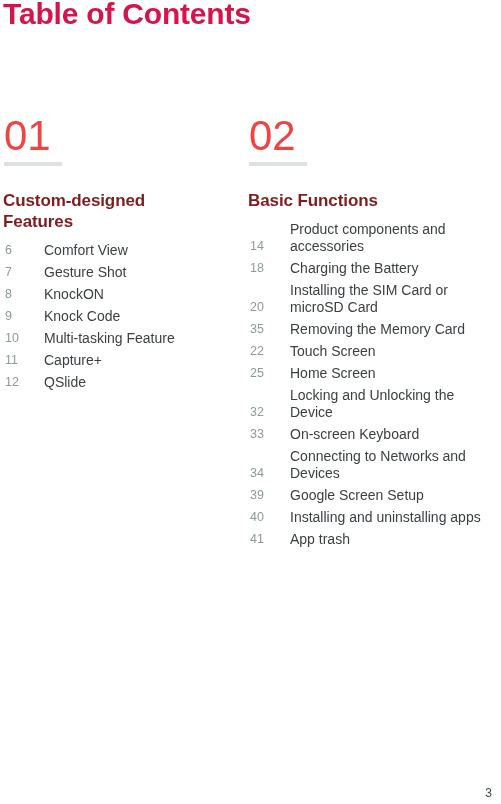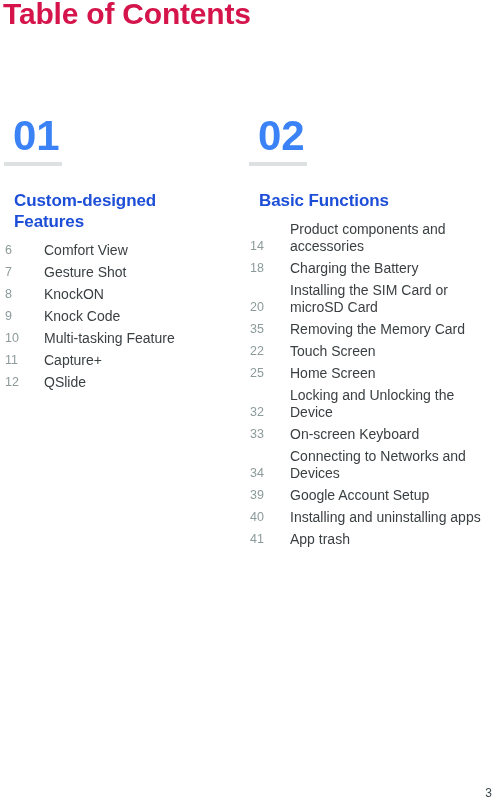--- a/index.html
+++ b/index.html
@@ -45,42 +45,42 @@
   .column {
     position: absolute;
     top: 0;
   }
   .column.col-1 { left: 3px;   width: 250px; }
   .column.col-2 { left: 248px; width: 237px; }
 
   
   .section-number {
     font-size: 42px;
-    font-weight: 700;
+    font-weight: 400;
     line-height: 48px;
-    color: #3b82f6;
+    color: #ef4444;
     letter-spacing: 0px;
-    margin-left: 10px;
+    margin-left: 1px;
   }
   .section-rule {
     width: 58px;
     height: 4px;
     background: #DDE1E2;
     margin-top: 2px;
     margin-left: 1px;
   }
 
   
   .section-heading {
     margin-top: 24px;
-    margin-left: 11px;
+    margin-left: 0;
     font-size: 17px;
     font-weight: bold;
     line-height: 21px;
-    color: #1d4ed8;
+    color: #7f1d1d;
     letter-spacing: -0.1px;
     max-width: 215px;
   }
 
   
   .entries {
     margin-top: 10px;
   }
   .entry {
     display: flex;
@@ -200,21 +200,21 @@
         <div class="entry">
           <span class="entry-page">33</span>
           <span class="entry-title">On-screen Keyboard</span>
         </div>
         <div class="entry">
           <span class="entry-page">34</span>
           <span class="entry-title">Connecting to Networks and Devices</span>
         </div>
         <div class="entry">
           <span class="entry-page">39</span>
-          <span class="entry-title">Google Account Setup</span>
+          <span class="entry-title">Google Screen Setup</span>
         </div>
         <div class="entry">
           <span class="entry-page">40</span>
           <span class="entry-title">Installing and uninstalling apps</span>
         </div>
         <div class="entry">
           <span class="entry-page">41</span>
           <span class="entry-title">App trash</span>
         </div>
       </div>

